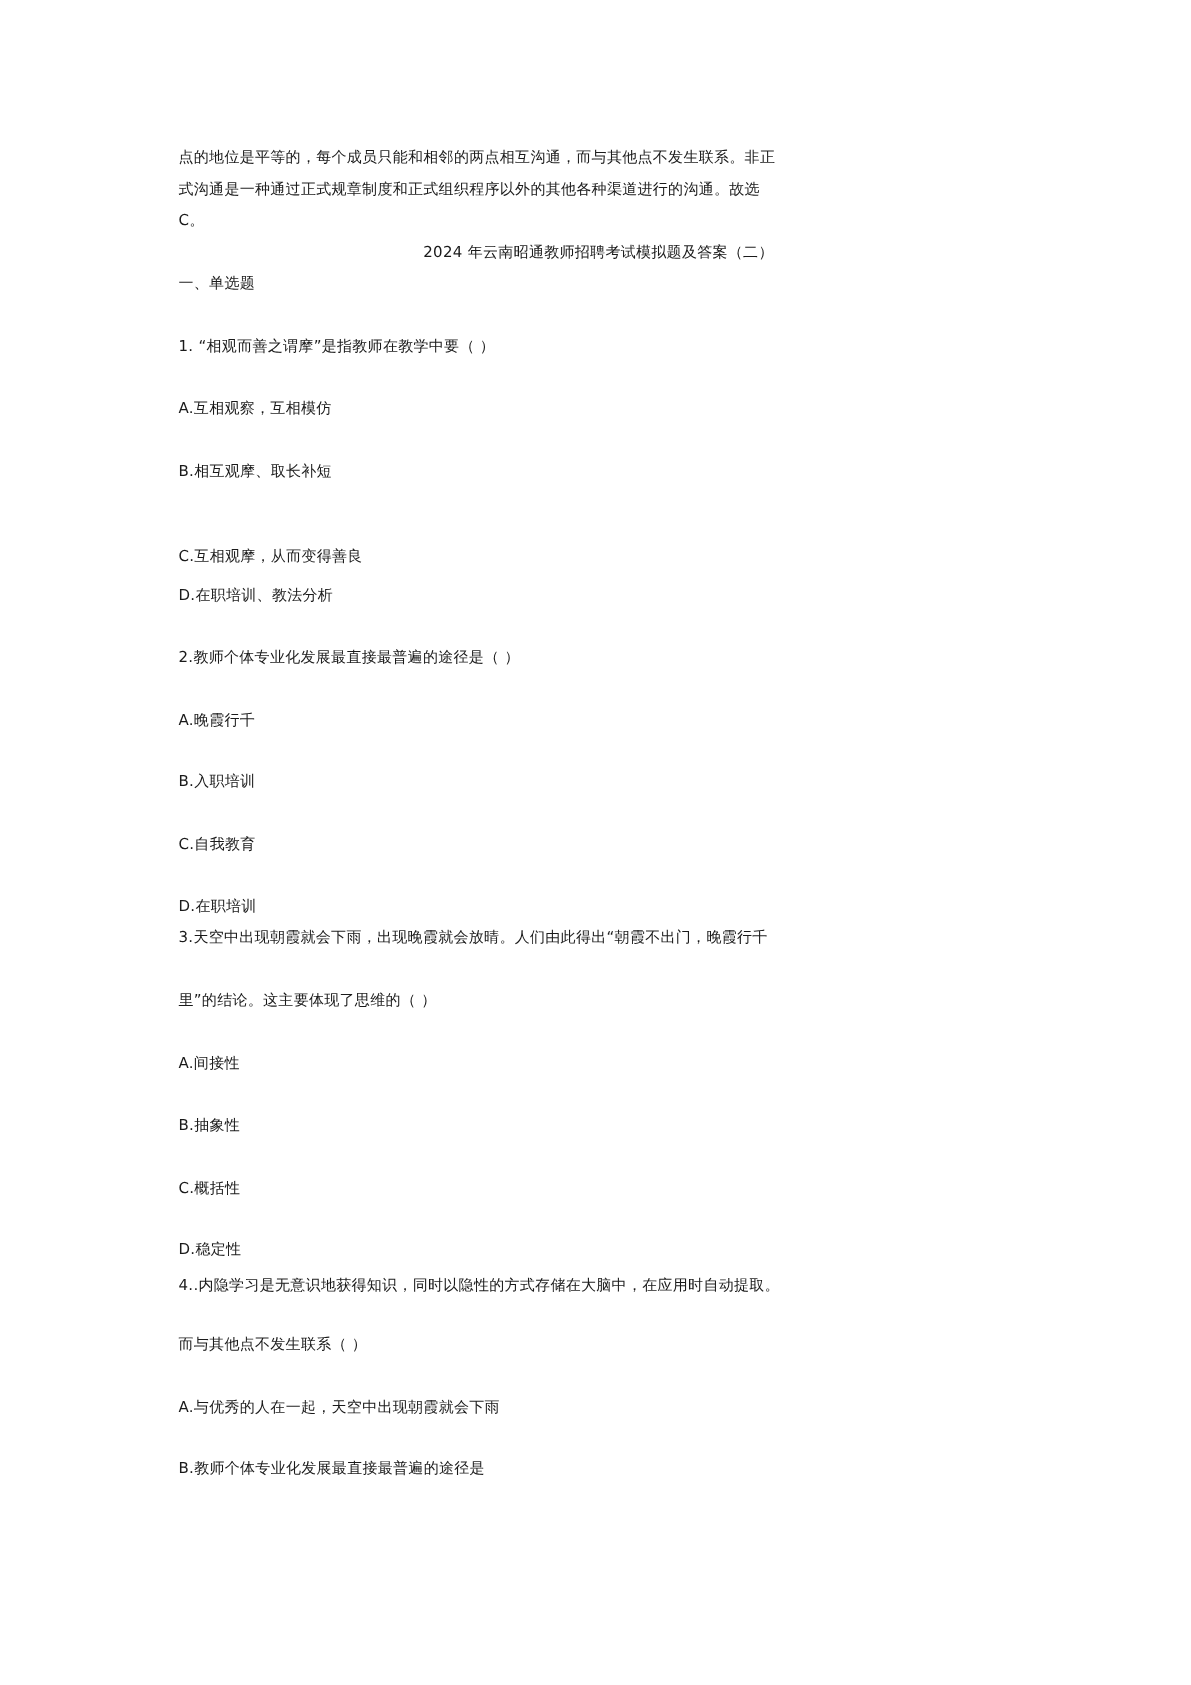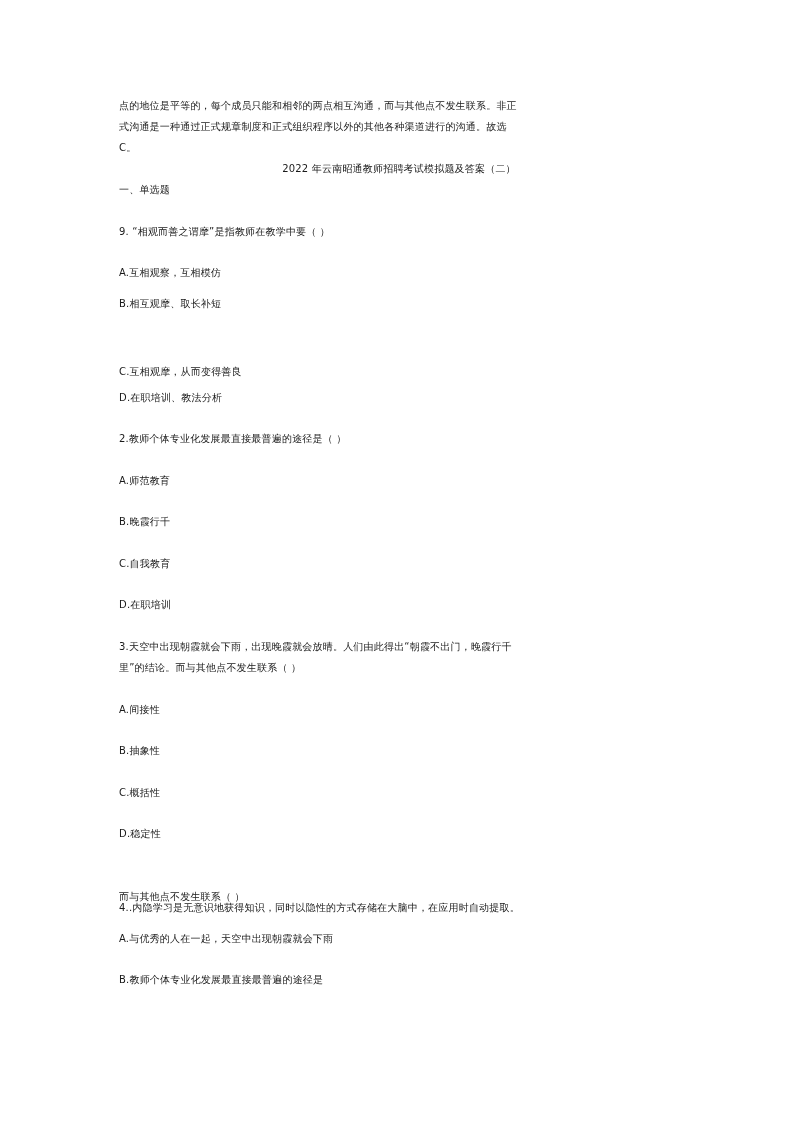--- a/index.html
+++ b/index.html
@@ -37,49 +37,49 @@
 </style>
 </head>
 <body>
 
 <div class="page">
 
   <div class="line" style="top:96px">点的地位是平等的，每个成员只能和相邻的两点相互沟通，而与其他点不发生联系。非正</div>
   <div class="line" style="top:117px">式沟通是一种通过正式规章制度和正式组织程序以外的其他各种渠道进行的沟通。故选</div>
   <div class="line" style="top:138px">C。</div>
 
-  <div class="line center" style="top:159px">2022 年云南昭通教师招聘考试模拟题及答案（二）</div>
+  <div class="line center" style="top:159px">2024 年云南昭通教师招聘考试模拟题及答案（二）</div>
 
   <div class="line" style="top:180px">一、单选题</div>
 
   <div>
-    <div class="line" style="top:222px">9. “相观而善之谓摩”是指教师在教学中要（    ）</div>
+    <div class="line" style="top:222px">1. “相观而善之谓摩”是指教师在教学中要（    ）</div>
     <div class="line" style="top:263px">A.互相观察，互相模仿</div>
-    <div class="line" style="top:294px">B.相互观摩、取长补短</div>
+    <div class="line" style="top:305px">B.相互观摩、取长补短</div>
     <div class="line" style="top:362px">C.互相观摩，从而变得善良</div>
     <div class="line" style="top:388px">D.在职培训、教法分析</div>
   </div>
 
   <div>
     <div class="line" style="top:429px">2.教师个体专业化发展最直接最普遍的途径是（    ）</div>
-    <div class="line" style="top:471px">A.师范教育</div>
-    <div class="line" style="top:512px">B.晚霞行千</div>
+    <div class="line" style="top:471px">A.晚霞行千</div>
+    <div class="line" style="top:512px">B.入职培训</div>
     <div class="line" style="top:554px">C.自我教育</div>
     <div class="line" style="top:595px">D.在职培训</div>
   </div>
 
   <div>
-    <div class="line" style="top:637px">3.天空中出现朝霞就会下雨，出现晚霞就会放晴。人们由此得出“朝霞不出门，晚霞行千</div>
-    <div class="line" style="top:658px">里”的结论。而与其他点不发生联系（    ）</div>
+    <div class="line" style="top:616px">3.天空中出现朝霞就会下雨，出现晚霞就会放晴。人们由此得出“朝霞不出门，晚霞行千</div>
+    <div class="line" style="top:658px">里”的结论。这主要体现了思维的（    ）</div>
     <div class="line" style="top:700px">A.间接性</div>
     <div class="line" style="top:741px">B.抽象性</div>
     <div class="line" style="top:783px">C.概括性</div>
     <div class="line" style="top:824px">D.稳定性</div>
   </div>
 
   <div>
-    <div class="line" style="top:898px">4..内隐学习是无意识地获得知识，同时以隐性的方式存储在大脑中，在应用时自动提取。</div>
+    <div class="line" style="top:848px">4..内隐学习是无意识地获得知识，同时以隐性的方式存储在大脑中，在应用时自动提取。</div>
     <div class="line" style="top:887px">而与其他点不发生联系（    ）</div>
     <div class="line" style="top:929px">A.与优秀的人在一起，天空中出现朝霞就会下雨</div>
     <div class="line" style="top:970px">B.教师个体专业化发展最直接最普遍的途径是</div>
   </div>
 
 </div>
 
 </body></html>

